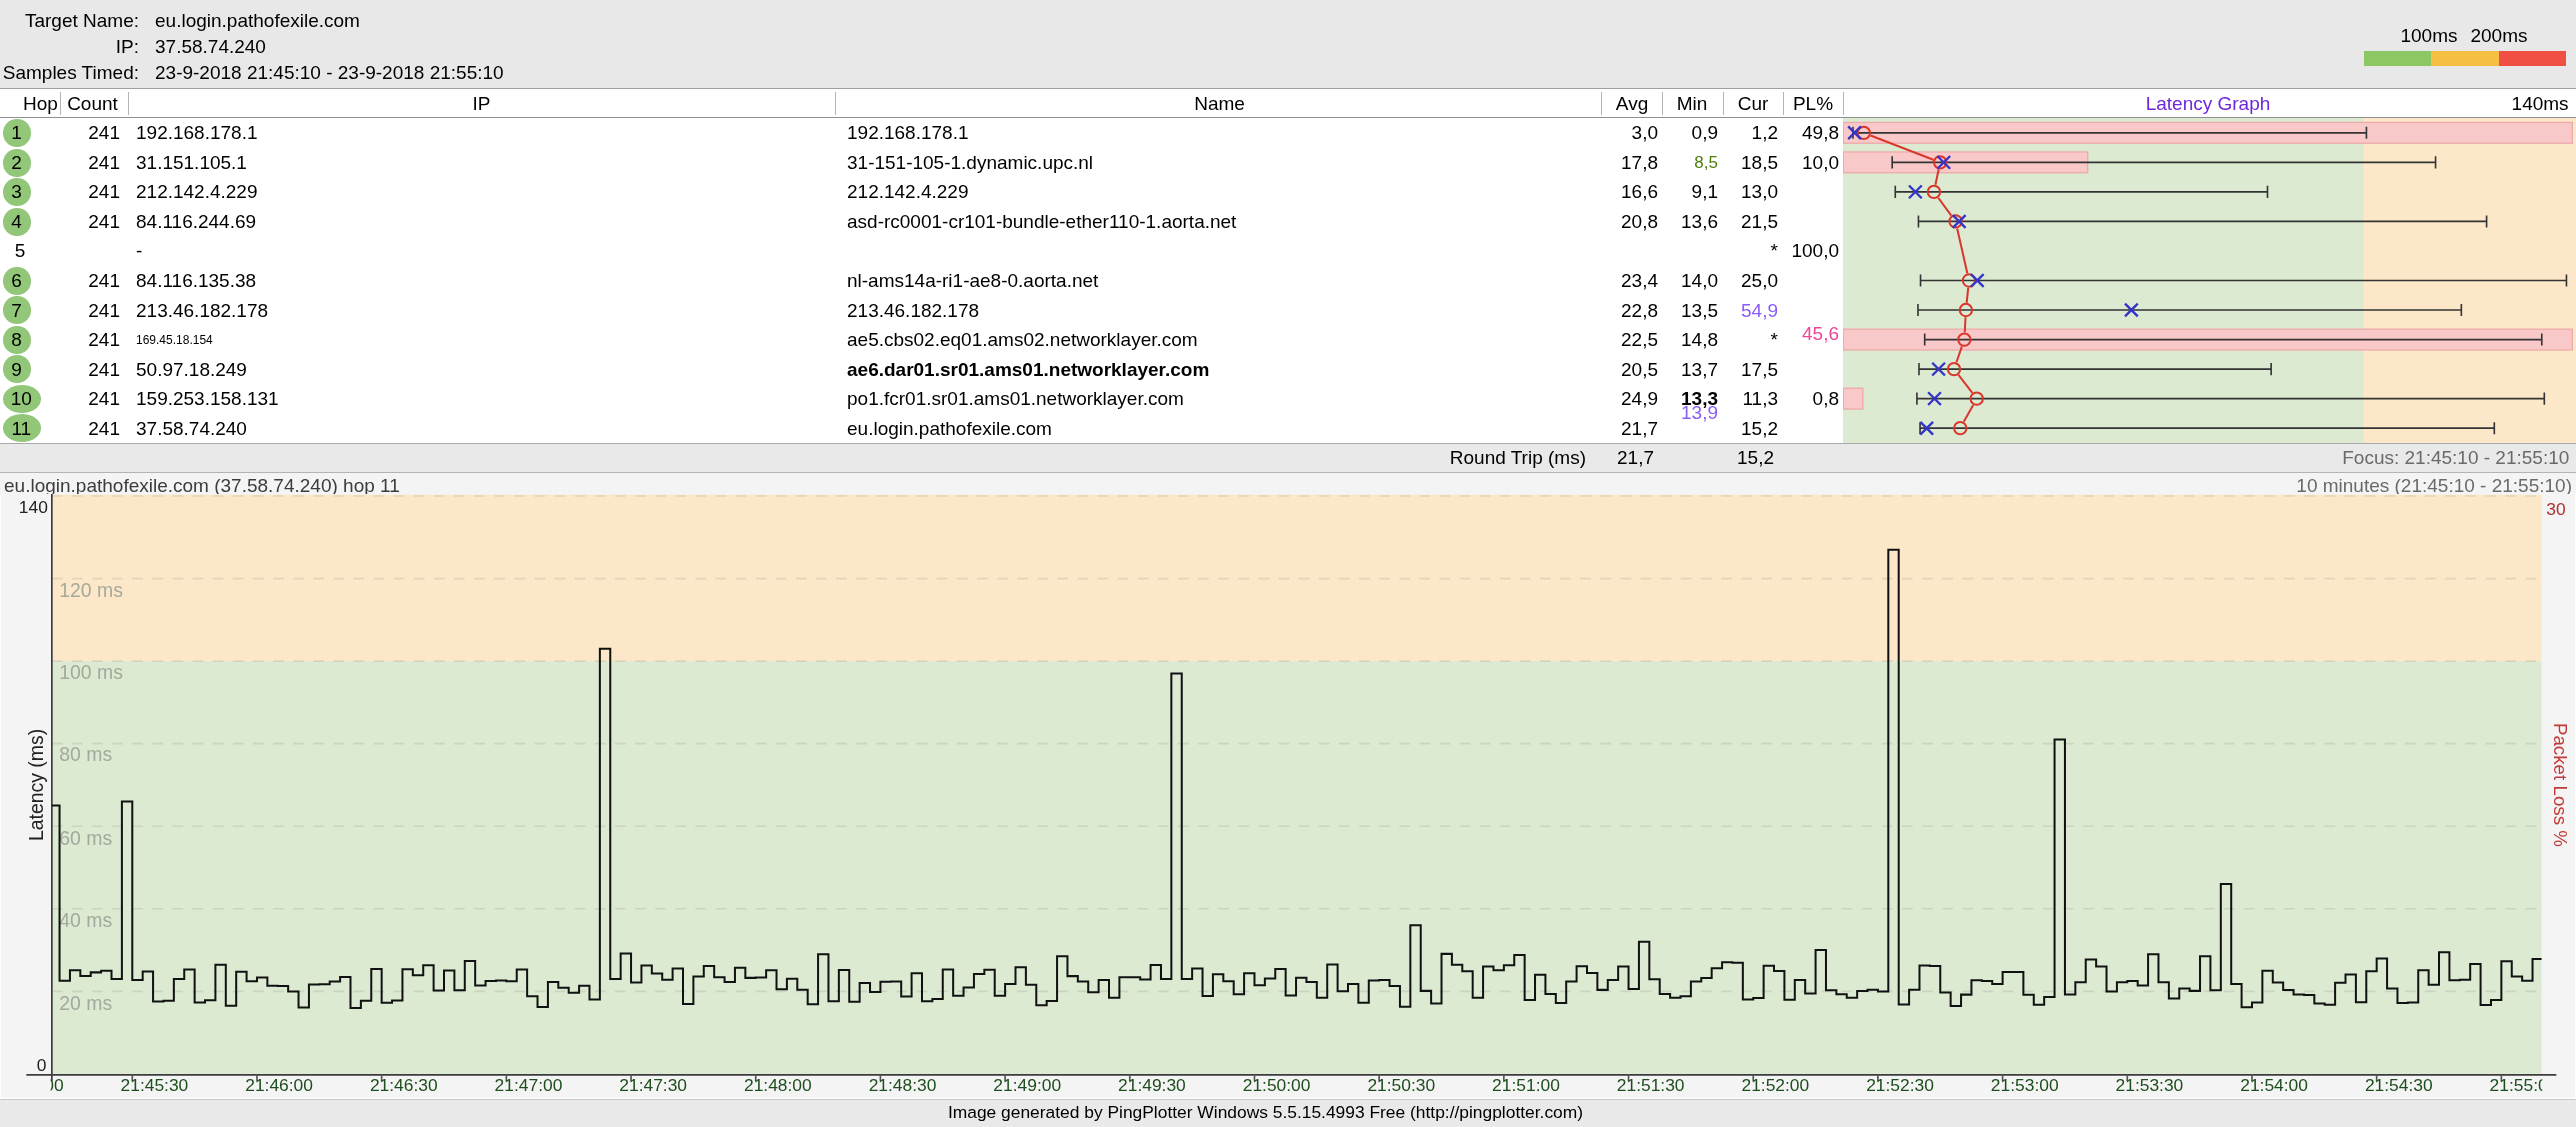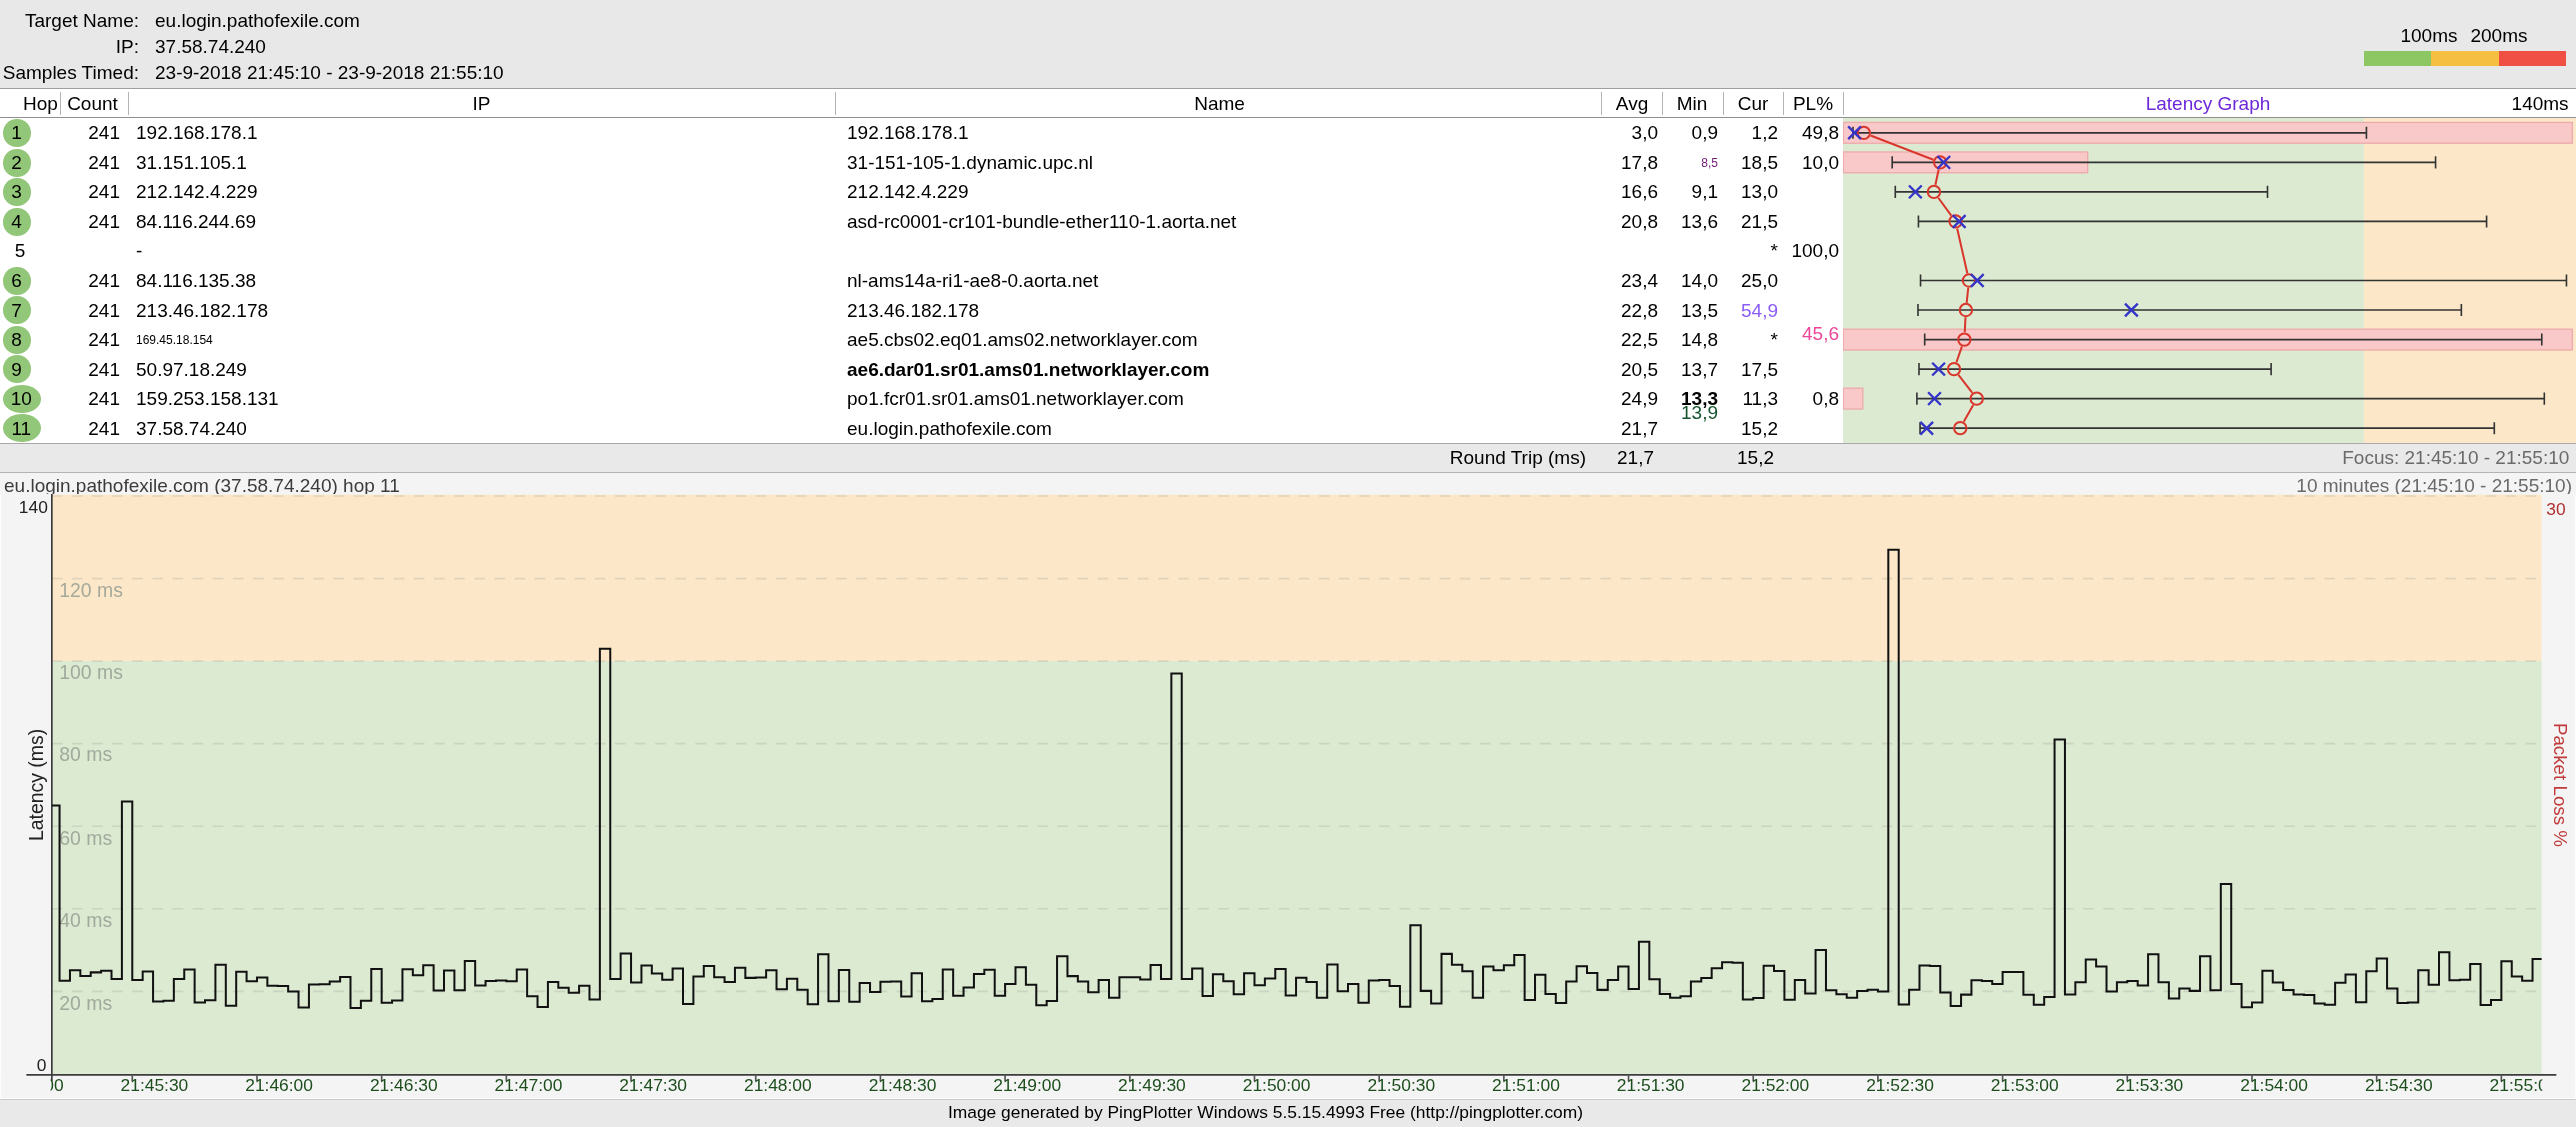--- a/index.html
+++ b/index.html
@@ -77,21 +77,21 @@
 <div style="position:absolute;right:918px;top:119px;height:27px;display:flex;align-items:center;justify-content:flex-end;font-size:19px;color:#000;font-weight:normal;white-space:nowrap">3,0</div>
 <div style="position:absolute;right:858px;top:119px;height:27px;display:flex;align-items:center;justify-content:flex-end;font-size:19px;color:#000;font-weight:normal;white-space:nowrap">0,9</div>
 <div style="position:absolute;right:798px;top:119px;height:27px;display:flex;align-items:center;justify-content:flex-end;font-size:19px;color:#000;font-weight:normal;white-space:nowrap">1,2</div>
 <div style="position:absolute;right:737px;top:119px;height:27px;display:flex;align-items:center;justify-content:flex-end;font-size:19px;color:#000;font-weight:normal;white-space:nowrap">49,8</div>
 <div style="position:absolute;left:3.4px;top:149px;width:27.5px;height:27.5px;border-radius:50%;background:#92c678"></div>
 <div style="position:absolute;left:-3.4px;width:40px;top:149px;height:27px;display:flex;align-items:center;justify-content:center;font-size:19px;color:#000;font-weight:normal;white-space:nowrap">2</div>
 <div style="position:absolute;right:2456px;top:149px;height:27px;display:flex;align-items:center;justify-content:flex-end;font-size:19px;color:#000;font-weight:normal;white-space:nowrap">241</div>
 <div style="position:absolute;left:136px;top:149px;height:27px;display:flex;align-items:center;justify-content:flex-start;font-size:19px;color:#000;font-weight:normal;white-space:nowrap">31.151.105.1</div>
 <div style="position:absolute;left:847px;top:149px;height:27px;display:flex;align-items:center;justify-content:flex-start;font-size:19px;color:#000;font-weight:normal;white-space:nowrap">31-151-105-1.dynamic.upc.nl</div>
 <div style="position:absolute;right:918px;top:149px;height:27px;display:flex;align-items:center;justify-content:flex-end;font-size:19px;color:#000;font-weight:normal;white-space:nowrap">17,8</div>
-<div style="position:absolute;right:858px;top:149px;height:27px;display:flex;align-items:center;justify-content:flex-end;font-size:12px;color:#701a75;font-weight:normal;white-space:nowrap">8,5</div>
+<div style="position:absolute;right:858px;top:149px;height:27px;display:flex;align-items:center;justify-content:flex-end;font-size:17px;color:#4d7c0f;font-weight:normal;white-space:nowrap">8,5</div>
 <div style="position:absolute;right:798px;top:149px;height:27px;display:flex;align-items:center;justify-content:flex-end;font-size:19px;color:#000;font-weight:normal;white-space:nowrap">18,5</div>
 <div style="position:absolute;right:737px;top:149px;height:27px;display:flex;align-items:center;justify-content:flex-end;font-size:19px;color:#000;font-weight:normal;white-space:nowrap">10,0</div>
 <div style="position:absolute;left:3.4px;top:178px;width:27.5px;height:27.5px;border-radius:50%;background:#92c678"></div>
 <div style="position:absolute;left:-3.4px;width:40px;top:178px;height:27px;display:flex;align-items:center;justify-content:center;font-size:19px;color:#000;font-weight:normal;white-space:nowrap">3</div>
 <div style="position:absolute;right:2456px;top:178px;height:27px;display:flex;align-items:center;justify-content:flex-end;font-size:19px;color:#000;font-weight:normal;white-space:nowrap">241</div>
 <div style="position:absolute;left:136px;top:178px;height:27px;display:flex;align-items:center;justify-content:flex-start;font-size:19px;color:#000;font-weight:normal;white-space:nowrap">212.142.4.229</div>
 <div style="position:absolute;left:847px;top:178px;height:27px;display:flex;align-items:center;justify-content:flex-start;font-size:19px;color:#000;font-weight:normal;white-space:nowrap">212.142.4.229</div>
 <div style="position:absolute;right:918px;top:178px;height:27px;display:flex;align-items:center;justify-content:flex-end;font-size:19px;color:#000;font-weight:normal;white-space:nowrap">16,6</div>
 <div style="position:absolute;right:858px;top:178px;height:27px;display:flex;align-items:center;justify-content:flex-end;font-size:19px;color:#000;font-weight:normal;white-space:nowrap">9,1</div>
 <div style="position:absolute;right:798px;top:178px;height:27px;display:flex;align-items:center;justify-content:flex-end;font-size:19px;color:#000;font-weight:normal;white-space:nowrap">13,0</div>
@@ -148,21 +148,21 @@
 <div style="position:absolute;right:918px;top:385px;height:27px;display:flex;align-items:center;justify-content:flex-end;font-size:19px;color:#000;font-weight:normal;white-space:nowrap">24,9</div>
 <div style="position:absolute;right:858px;top:385px;height:27px;display:flex;align-items:center;justify-content:flex-end;font-size:19px;color:#000;font-weight:bold;white-space:nowrap">13,3</div>
 <div style="position:absolute;right:798px;top:385px;height:27px;display:flex;align-items:center;justify-content:flex-end;font-size:19px;color:#000;font-weight:normal;white-space:nowrap">11,3</div>
 <div style="position:absolute;right:737px;top:385px;height:27px;display:flex;align-items:center;justify-content:flex-end;font-size:19px;color:#000;font-weight:normal;white-space:nowrap">0,8</div>
 <div style="position:absolute;left:2.7px;top:414px;width:38px;height:27.5px;border-radius:50%;background:#92c678"></div>
 <div style="position:absolute;left:1.3px;width:40px;top:415px;height:27px;display:flex;align-items:center;justify-content:center;font-size:19px;color:#000;font-weight:normal;white-space:nowrap">11</div>
 <div style="position:absolute;right:2456px;top:415px;height:27px;display:flex;align-items:center;justify-content:flex-end;font-size:19px;color:#000;font-weight:normal;white-space:nowrap">241</div>
 <div style="position:absolute;left:136px;top:415px;height:27px;display:flex;align-items:center;justify-content:flex-start;font-size:19px;color:#000;font-weight:normal;white-space:nowrap">37.58.74.240</div>
 <div style="position:absolute;left:847px;top:415px;height:27px;display:flex;align-items:center;justify-content:flex-start;font-size:19px;color:#000;font-weight:normal;white-space:nowrap">eu.login.pathofexile.com</div>
 <div style="position:absolute;right:918px;top:415px;height:27px;display:flex;align-items:center;justify-content:flex-end;font-size:19px;color:#000;font-weight:normal;white-space:nowrap">21,7</div>
-<div style="position:absolute;right:858px;top:399px;height:27px;display:flex;align-items:center;justify-content:flex-end;font-size:19px;color:#14532d;font-weight:normal;white-space:nowrap">13,9</div>
+<div style="position:absolute;right:858px;top:399px;height:27px;display:flex;align-items:center;justify-content:flex-end;font-size:19px;color:#8b5cf6;font-weight:normal;white-space:nowrap">13,9</div>
 <div style="position:absolute;right:798px;top:415px;height:27px;display:flex;align-items:center;justify-content:flex-end;font-size:19px;color:#000;font-weight:normal;white-space:nowrap">15,2</div>
 <div style="position:absolute;left:0;top:443px;width:2576px;height:30px;background:#e9e9e9;border-top:1.3px solid #a9a9a9;border-bottom:1.3px solid #b3b3b3"></div>
 <div style="position:absolute;right:990px;top:444px;height:27px;display:flex;align-items:center;justify-content:flex-end;font-size:19px;color:#000;font-weight:normal;white-space:nowrap">Round Trip (ms)</div>
 <div style="position:absolute;right:922px;top:444px;height:27px;display:flex;align-items:center;justify-content:flex-end;font-size:19px;color:#000;font-weight:normal;white-space:nowrap">21,7</div>
 <div style="position:absolute;right:802px;top:444px;height:27px;display:flex;align-items:center;justify-content:flex-end;font-size:19px;color:#000;font-weight:normal;white-space:nowrap">15,2</div>
 <div style="position:absolute;right:6.7px;top:444px;height:27px;display:flex;align-items:center;justify-content:flex-end;font-size:19px;color:#6a6a6a;font-weight:normal;white-space:nowrap">Focus: 21:45:10 - 21:55:10</div>
 <div style="position:absolute;left:0;top:473px;width:2576px;height:22px;background:#f4f4f4"></div>
 <div style="position:absolute;left:4px;top:472px;height:27px;display:flex;align-items:center;justify-content:flex-start;font-size:19px;color:#3c3c3c;font-weight:normal;white-space:nowrap">eu.login.pathofexile.com (37.58.74.240) hop 11</div>
 <div style="position:absolute;right:4px;top:472px;height:27px;display:flex;align-items:center;justify-content:flex-end;font-size:19px;color:#6a6a6a;font-weight:normal;white-space:nowrap">10 minutes (21:45:10 - 21:55:10)</div>
 <svg width="2576" height="604" style="position:absolute;left:0;top:494px" viewBox="0 0 3840 901">

